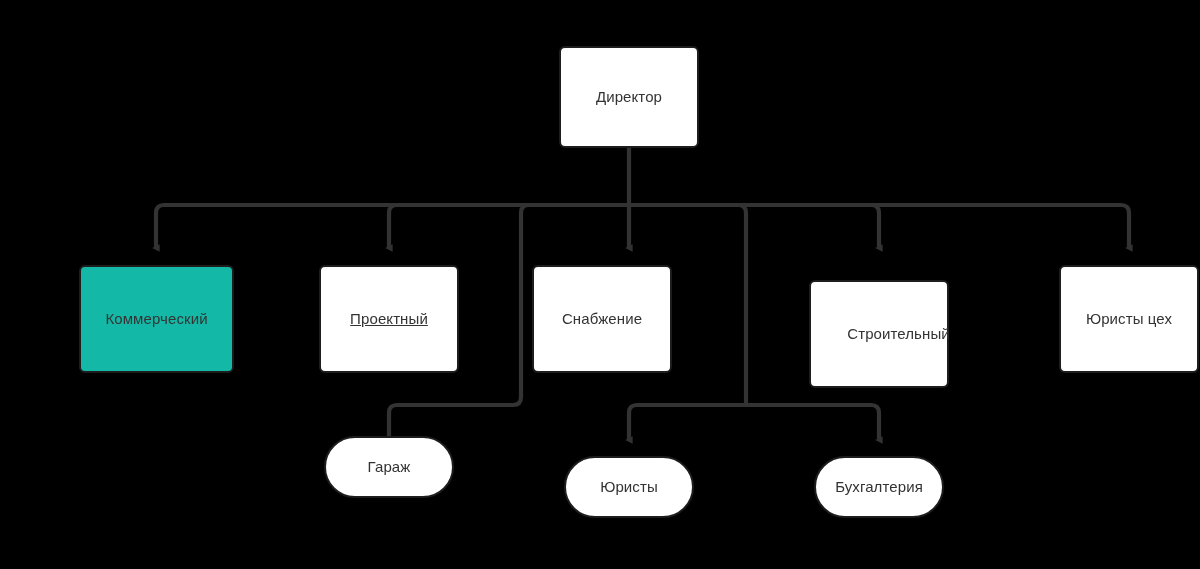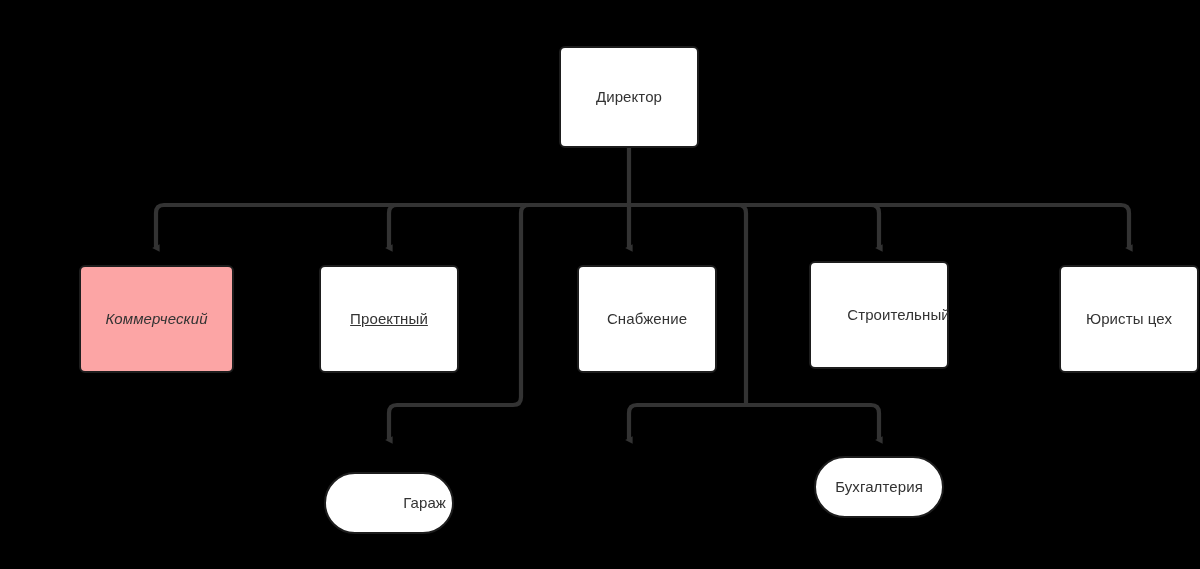--- a/index.html
+++ b/index.html
@@ -44,22 +44,21 @@
     letter-spacing: 0.1px;
     z-index: 2;
   }
   .node.rect {
     border-radius: 6px;
   }
   .node.stadium {
     border-radius: 34px;
   }
   .node.pink {
-    background: #fca5a5;
-    font-style: italic;
+    background: #14b8a6;
   }
   .node-label {
     display: block;
     padding: 0 6px;
     white-space: nowrap;
   }
 </style>
 </head>
 <body>
 
@@ -102,34 +101,37 @@
   </div>
 
   <div class="node rect pink" style="left:33px; top:265px; width:155px; height:108px;">
     <span class="node-label">Коммерческий</span>
   </div>
 
   <div class="node rect" style="left:273px; top:265px; width:140px; height:108px;text-decoration:underline;">
     <span class="node-label">Проектный</span>
   </div>
 
-  <div class="node rect" style="left:531px; top:265px; width:140px; height:108px;">
+  <div class="node rect" style="left:486px; top:265px; width:140px; height:108px;">
     <span class="node-label">Снабжение</span>
   </div>
 
-  <div class="node rect" style="left:763px; top:261px; width:140px; height:108px;padding-left:39px;">
+  <div class="node rect" style="left:763px; top:280px; width:140px; height:108px;padding-left:39px;">
     <span class="node-label">Строительный</span>
   </div>
 
   <div class="node rect" style="left:1013px; top:265px; width:140px; height:108px;">
     <span class="node-label">Юристы цех</span>
   </div>
 
-  <div class="node stadium" style="left:278px; top:472px; width:130px; height:62px;justify-content:flex-end;">
+  <div class="node stadium" style="left:278px; top:436px; width:130px; height:62px;">
     <span class="node-label">Гараж</span>
   </div>
 
+  <div class="node stadium" style="left:518px; top:456px; width:130px; height:62px;">
+    <span class="node-label">Юристы</span>
+  </div>
 
   <div class="node stadium" style="left:768px; top:456px; width:130px; height:62px;text-align:right;">
     <span class="node-label">Бухгалтерия</span>
   </div>
 
 </div>
 
 </body></html>

